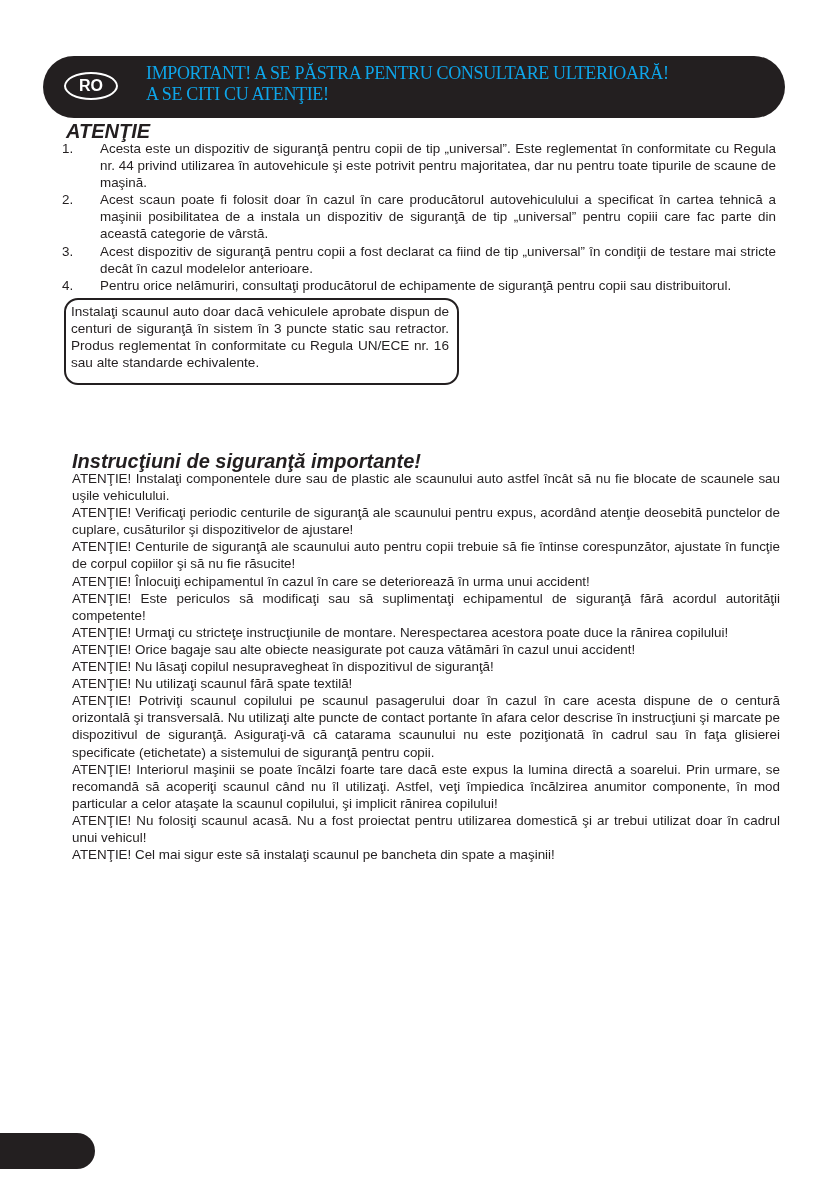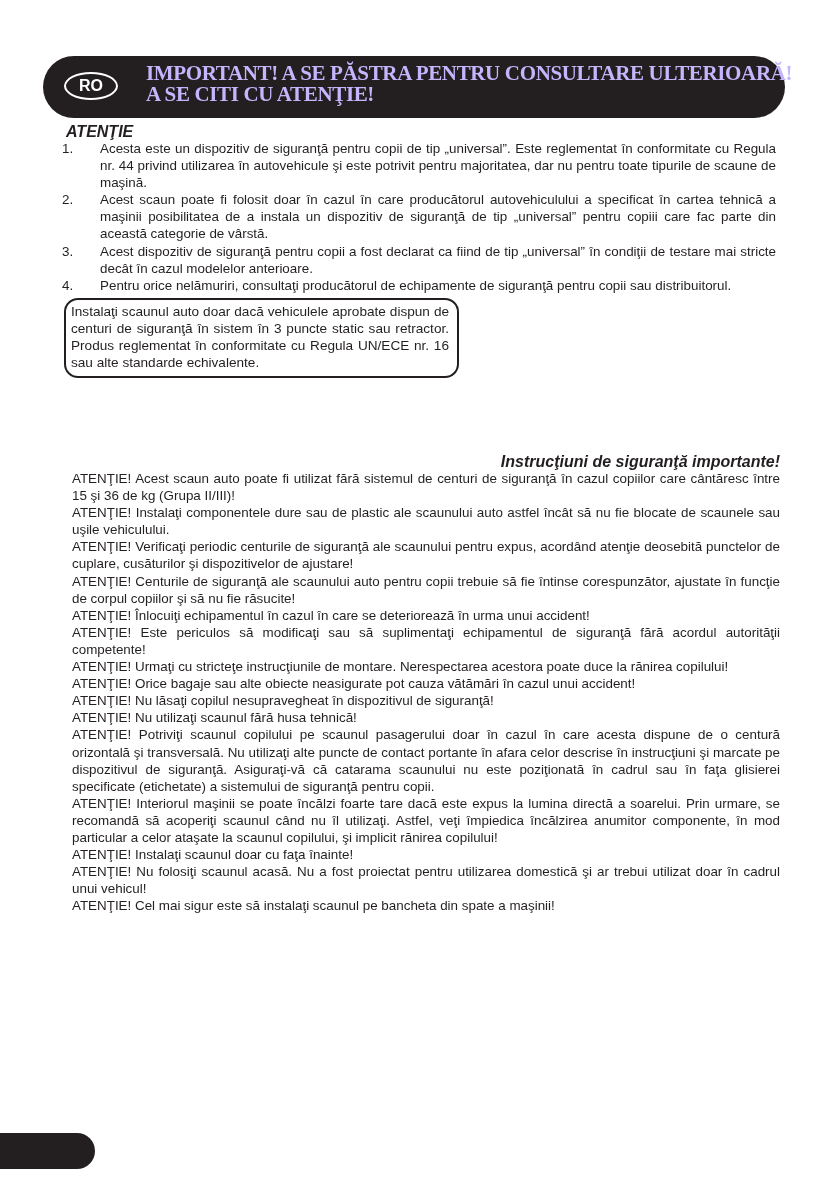--- a/index.html
+++ b/index.html
@@ -4,35 +4,35 @@
   <style>
     html, body { margin: 0; padding: 0; background: #ffffff; }
     body { width: 839px; height: 1191px; position: relative; overflow: hidden;
            font-family: "Liberation Sans", sans-serif; color: #231f20; }
     .header { position: absolute; left: 43px; top: 56px; width: 742px; height: 62px;
               background: #231f20; border-radius: 31px; }
     .lang-badge { position: absolute; left: 21px; top: 16px; width: 54px; height: 28px;
                   border: 2.5px solid #ffffff; border-radius: 50%; box-sizing: border-box;
                   color: #fff; font-family: "Liberation Sans", sans-serif; font-weight: bold;
                   font-size: 16px; text-align: center; line-height: 23px; }
-    .header-title { position: absolute; left: 103px; top: 7px; right: 14px; color: #c4b5fd;
-                    font-family: "Liberation Serif", serif; font-weight: bold; font-size: 21px;
+    .header-title { position: absolute; left: 103px; top: 7px; right: 14px; color: #0ea5e9;
+                    font-family: "Liberation Serif", serif; font-weight: normal; font-size: 18px;
                     line-height: 21px; letter-spacing: -0.35px; white-space: nowrap; }
     .content { position: absolute; left: 66px; top: 123px; width: 710px; font-size: 13.4px;
                line-height: 17.1px; }
-    .section-title { font-weight: bold; font-style: italic; font-size: 16px; margin: 0; line-height: 17px; }
+    .section-title { font-weight: bold; font-style: italic; font-size: 20px; margin: 0; line-height: 17px; }
     .numlist { list-style: none; margin: 0; padding: 0; margin-left: -4px; }
     .numlist li { position: relative; padding-left: 38px; text-align: justify; }
     .numlist li .num { position: absolute; left: 0; top: 0; }
     .note-box { margin-top: 4px; margin-left: -2px; width: 378px; border: 2px solid #231f20;
-                border-radius: 14px; padding: 3px 8px 4px 5px; text-align: justify;
+                border-radius: 14px; padding: 3px 8px 11px 5px; text-align: justify;
                 font-size: 13.6px; line-height: 17.2px; box-sizing: content-box; }
     .safety { position: absolute; left: 72px; top: 453px; width: 708px; font-size: 13.4px;
               line-height: 17.1px; }
-    .safety .section-title { margin-bottom: 0; text-align: right; }
+    .safety .section-title { margin-bottom: 0; }
     .warn { text-align: justify; margin: 0; }
     .footer-tab { position: absolute; left: 0; top: 1133px; width: 95px; height: 36px;
                   background: #231f20; border-radius: 0 18px 18px 0; }
   </style>
 </head>
 <body>
 
 <div class="header">
   <div class="lang-badge">RO</div>
   <div class="header-title">
@@ -61,30 +61,28 @@
       <span>Pentru orice nelămuriri, consultaţi producătorul de echipamente de siguranţă pentru copii sau distribuitorul.</span>
     </li>
   </ol>
   <div class="note-box">
     <span>Instalaţi scaunul auto doar dacă vehiculele aprobate dispun de centuri de siguranţă în sistem în 3 puncte static sau retractor. Produs reglementat în conformitate cu Regula UN/ECE nr. 16 sau alte standarde echivalente.</span>
   </div>
 </div>
 
 <div class="safety">
   <p class="section-title">Instrucţiuni de siguranţă importante!</p>
-  <p class="warn">ATENŢIE! Acest scaun auto poate fi utilizat fără sistemul de centuri de siguranţă în cazul copiilor care cântăresc între 15 şi 36 de kg (Grupa II/III)!</p>
   <p class="warn">ATENŢIE! Instalaţi componentele dure sau de plastic ale scaunului auto astfel încât să nu fie blocate de scaunele sau uşile vehiculului.</p>
   <p class="warn">ATENŢIE! Verificaţi periodic centurile de siguranţă ale scaunului pentru expus, acordând atenţie deosebită punctelor de cuplare, cusăturilor şi dispozitivelor de ajustare!</p>
   <p class="warn">ATENŢIE! Centurile de siguranţă ale scaunului auto pentru copii trebuie să fie întinse corespunzător, ajustate în funcţie de corpul copiilor şi să nu fie răsucite!</p>
   <p class="warn">ATENŢIE! Înlocuiţi echipamentul în cazul în care se deteriorează în urma unui accident!</p>
   <p class="warn">ATENŢIE! Este periculos să modificaţi sau să suplimentaţi echipamentul de siguranţă fără acordul autorităţii competente!</p>
   <p class="warn">ATENŢIE! Urmaţi cu stricteţe instrucţiunile de montare. Nerespectarea acestora poate duce la rănirea copilului!</p>
   <p class="warn">ATENŢIE! Orice bagaje sau alte obiecte neasigurate pot cauza vătămări în cazul unui accident!</p>
   <p class="warn">ATENŢIE! Nu lăsaţi copilul nesupravegheat în dispozitivul de siguranţă!</p>
-  <p class="warn">ATENŢIE! Nu utilizaţi scaunul fără husa tehnică!</p>
+  <p class="warn">ATENŢIE! Nu utilizaţi scaunul fără spate textilă!</p>
   <p class="warn">ATENŢIE! Potriviţi scaunul copilului pe scaunul pasagerului doar în cazul în care acesta dispune de o centură orizontală şi transversală. Nu utilizaţi alte puncte de contact portante în afara celor descrise în instrucţiuni şi marcate pe dispozitivul de siguranţă. Asiguraţi-vă că catarama scaunului nu este poziţionată în cadrul sau în faţa glisierei specificate (etichetate) a sistemului de siguranţă pentru copii.</p>
   <p class="warn">ATENŢIE! Interiorul maşinii se poate încălzi foarte tare dacă este expus la lumina directă a soarelui. Prin urmare, se recomandă să acoperiţi scaunul când nu îl utilizaţi. Astfel, veţi împiedica încălzirea anumitor componente, în mod particular a celor ataşate la scaunul copilului, şi implicit rănirea copilului!</p>
-  <p class="warn">ATENŢIE! Instalaţi scaunul doar cu faţa înainte!</p>
   <p class="warn">ATENŢIE! Nu folosiţi scaunul acasă. Nu a fost proiectat pentru utilizarea domestică şi ar trebui utilizat doar în cadrul unui vehicul!</p>
   <p class="warn">ATENŢIE! Cel mai sigur este să instalaţi scaunul pe bancheta din spate a maşinii!</p>
 </div>
 
 <div class="footer-tab"></div>
 
 </body></html>

